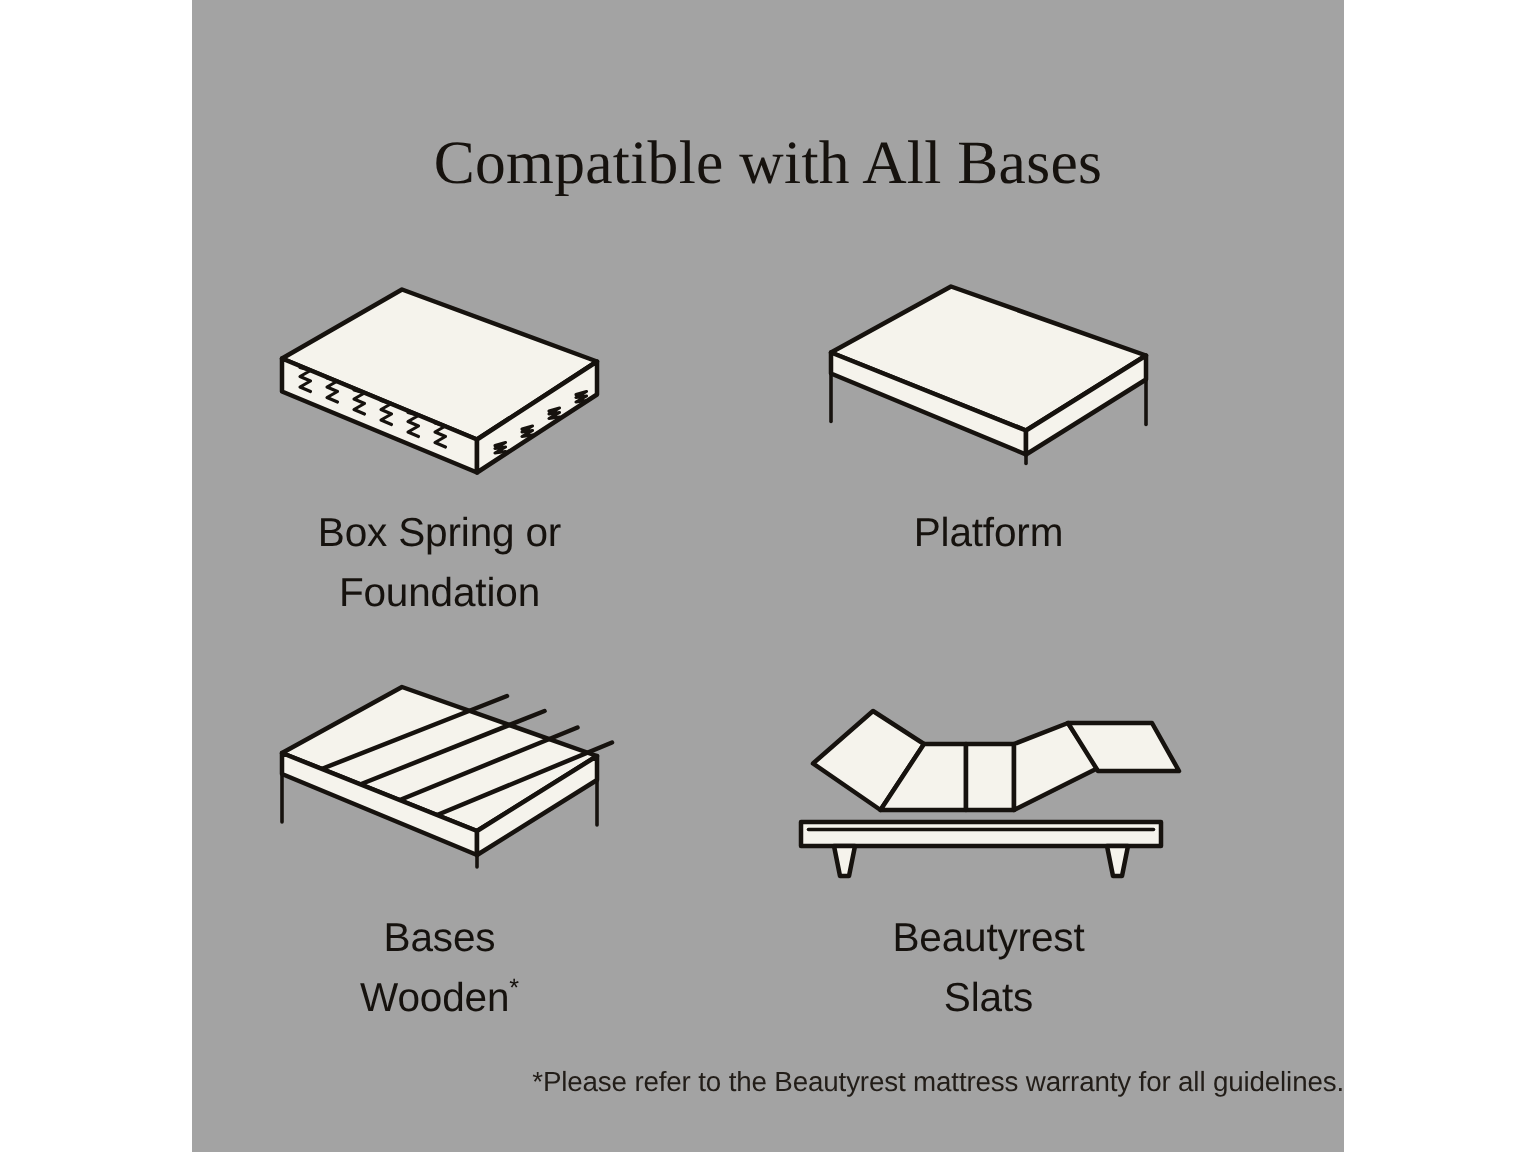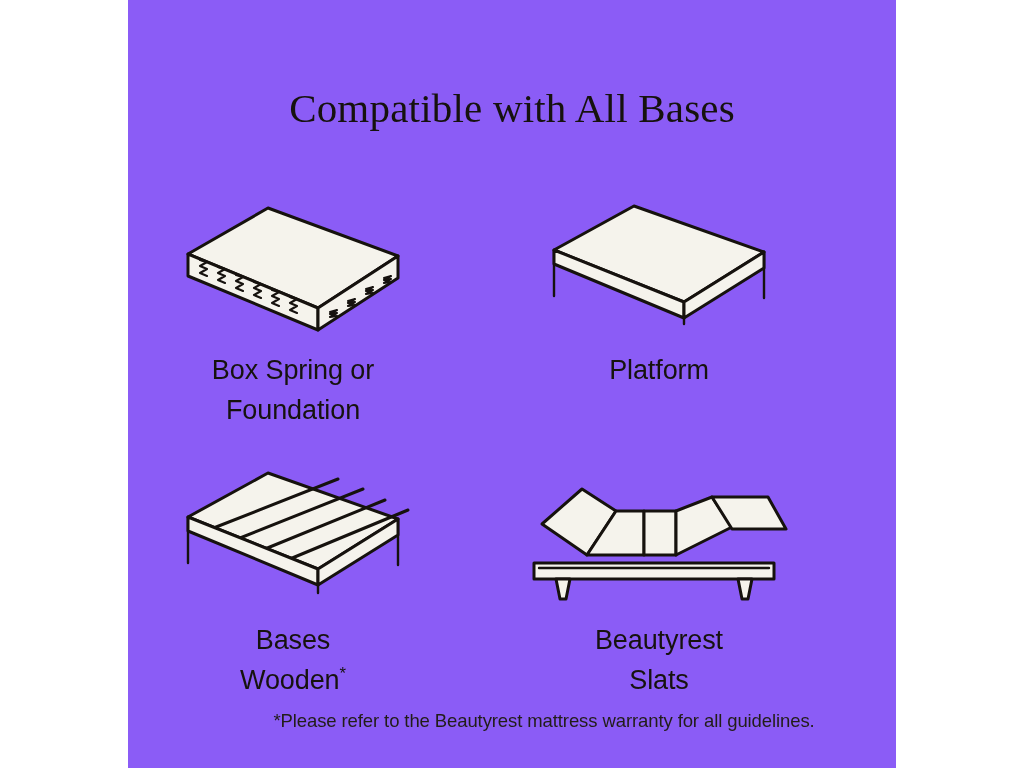--- a/index.html
+++ b/index.html
@@ -20,21 +20,21 @@
     background: #ffffff;
   }
 
   
   #panel {
     position: absolute;
     left: 128px;
     top: 0;
     width: 768px;
     height: 768px;
-    background: #8b5cf6;
+    background: #a3a3a3;
   }
 
   
   #title {
     position: absolute;
     left: 0;
     top: 58px;
     width: 768px;
     text-align: center;
     font-family: "Liberation Serif", "DejaVu Serif", serif;
@@ -42,21 +42,21 @@
     font-weight: 400;
     letter-spacing: 0.2px;
     color: #16120e;
     line-height: 1.15;
   }
 
   
   #grid {
     position: absolute;
     left: 0;
-    top: 187px;
+    top: 172px;
     width: 684px;
     height: 520px;
     display: grid;
     grid-template-columns: 1fr 1fr;
     grid-template-rows: 1fr 1fr;
     column-gap: 0px;
     row-gap: 0px;
     gap: 36px;
   }
 
@@ -96,27 +96,26 @@
 
   
   .card.row2 .icon-box { height: 140px; }
 
   
   #footnote {
     position: absolute;
     left: 0;
     bottom: 36px;
     width: 768px;
-    text-align: center;
+    text-align: right;
     font-family: "Liberation Sans", "DejaVu Sans", sans-serif;
     font-size: 18.5px;
     font-weight: 400;
     color: #221d18;
     letter-spacing: -0.1px;
-    margin-left: 32px;
   }
 
   
   .ln {
     fill: none;
     stroke: #16120e;
     stroke-width: 3;
     stroke-linecap: round;
     stroke-linejoin: round;
   }

